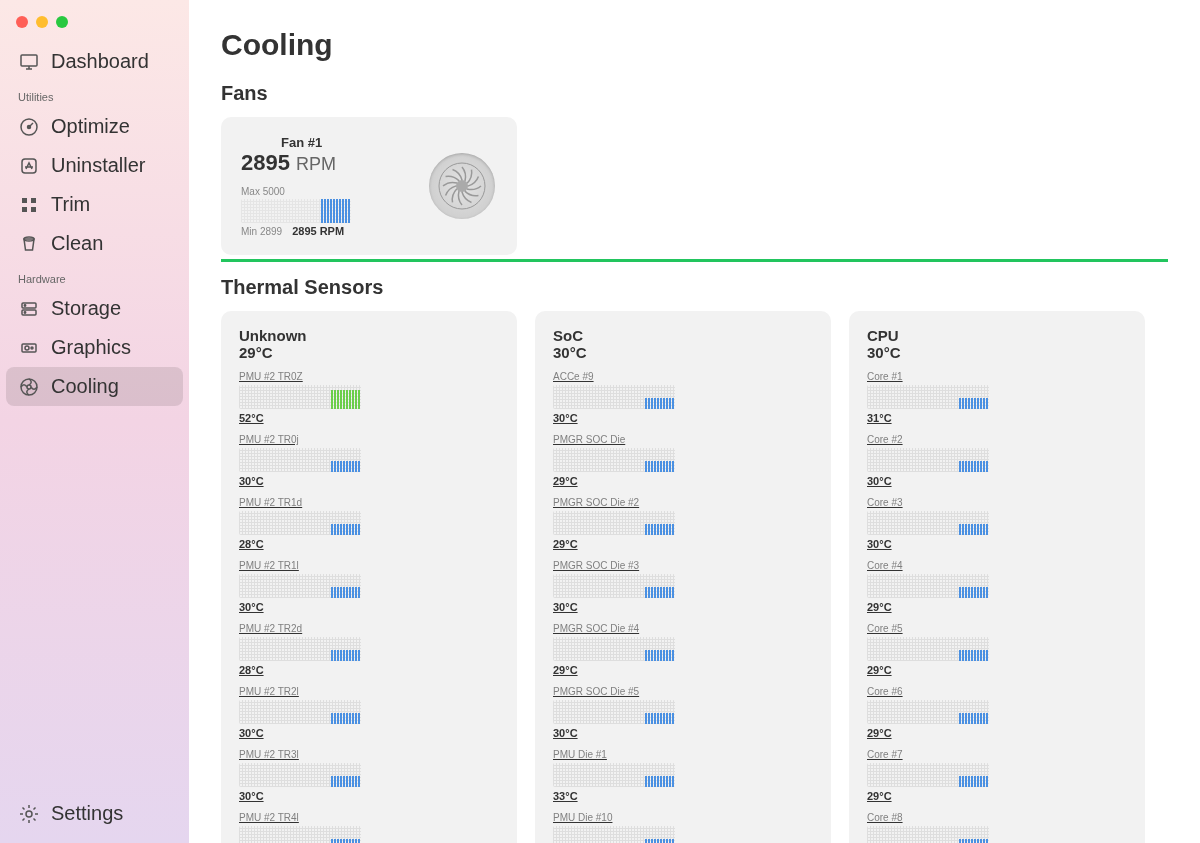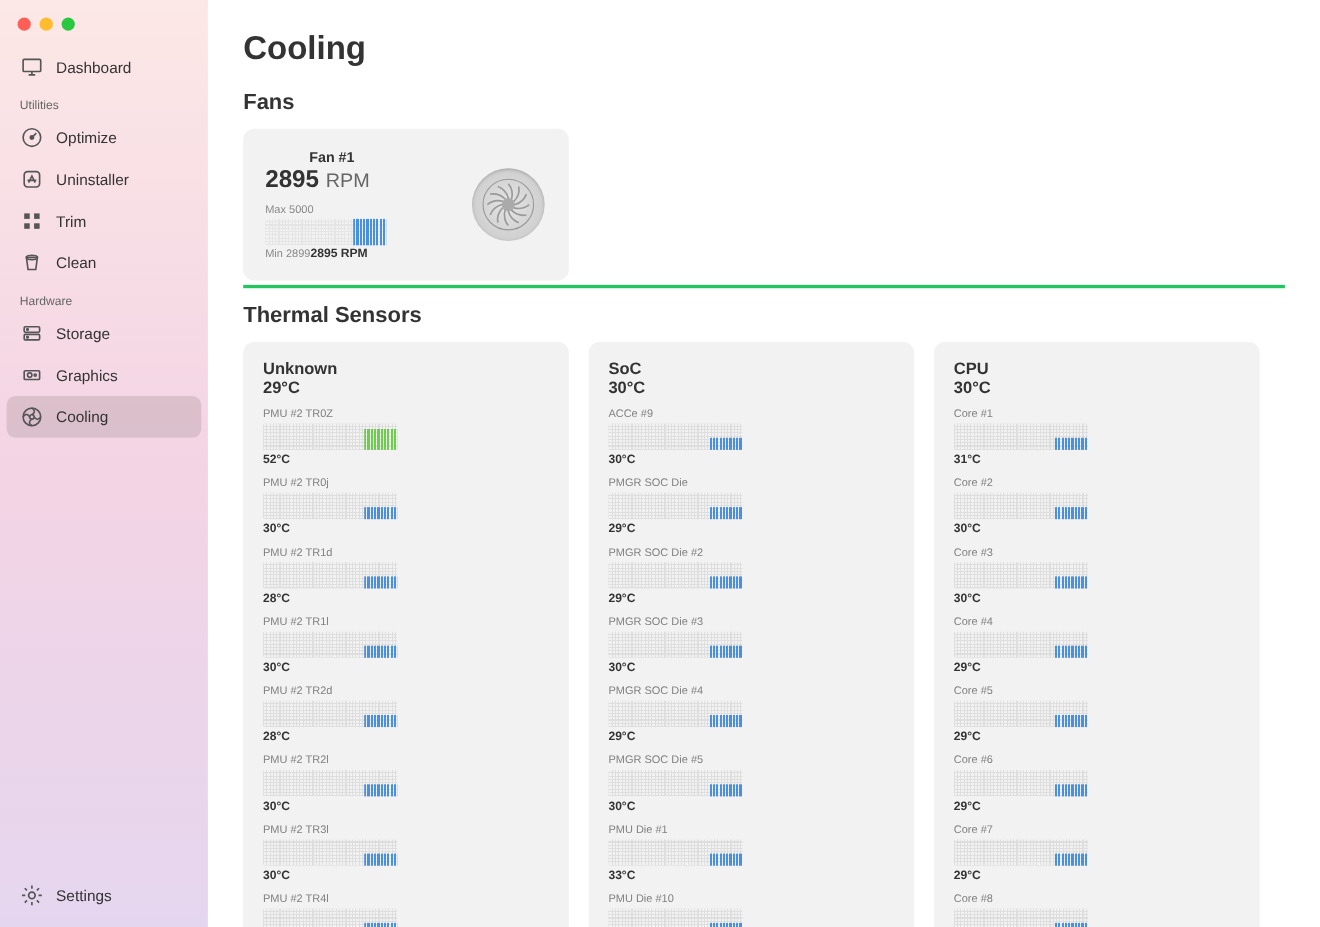--- a/index.html
+++ b/index.html
@@ -4,49 +4,49 @@
 <style>
 * { box-sizing: border-box; margin: 0; padding: 0; }
 body { font-family: -apple-system, BlinkMacSystemFont, "Segoe UI", sans-serif; font-size: 13px; color: #333; background: #fff; overflow: hidden; }
 .window { display: flex; width: 1200px; height: 843px; }
 .sidebar { width: 189px; background: linear-gradient(180deg, #fce8e6 0%, #f3d4e4 50%, #e5d6ef 100%); padding: 10px 6px; display: flex; flex-direction: column; }
 .traffic { display: flex; gap: 8px; padding: 6px 10px 14px; }
 .dot { width: 12px; height: 12px; border-radius: 50%; }
 .dot.red { background: #ff5f57; }
 .dot.yellow { background: #ffbd2e; }
 .dot.green { background: #28c840; }
-.nav-item { display: flex; align-items: center; gap: 11px; padding: 8px 12px; border-radius: 8px; cursor: pointer; font-size: 14px; color: #333; text-align: center; }
+.nav-item { display: flex; align-items: center; gap: 11px; padding: 8px 12px; border-radius: 8px; cursor: pointer; font-size: 20px; color: #333; text-align: center; }
 .nav-item.active { background: rgba(0,0,0,0.1); }
 .nav-icon { width: 22px; height: 22px; display: flex; align-items: center; justify-content: center; color: #555; }
 .nav-section { font-size: 11px; color: #666; padding: 10px 12px 4px; font-weight: 500; }
 .sidebar-spacer { flex: 1; }
 .content { flex: 1; background: #fff; padding: 28px 32px; overflow-y: auto; }
 h1 { font-size: 30px; font-weight: 700; margin-bottom: 10px; }
 .section-title { font-size: 20px; font-weight: 700; padding: 14px 0 12px; border-top: 3px solid #22c55e; margin-top: 4px; }
 .section-title.first { border-top: none; margin-top: 0; padding-top: 10px; }
 .fan-card { width: 296px; background: #f2f2f2; border-radius: 10px; padding: 18px 20px; position: relative; }
 .fan-title { font-size: 13px; font-weight: 600; margin-left: 40px; }
 .fan-rpm { font-size: 22px; font-weight: 700; }
 .fan-rpm .unit { font-size: 18px; font-weight: 500; color: #666; }
 .fan-max, .fan-min { font-size: 10px; color: #888; }
 .fan-max { margin-top: 10px; }
 .fan-chart { width: 110px; height: 24px; background: repeating-linear-gradient(0deg, #e5e5e5 0 1px, transparent 1px 3px), repeating-linear-gradient(90deg, #e5e5e5 0 1px, transparent 1px 3px); margin: 2px 0; position: relative; border-radius: 2px; }
 .fan-chart-fill { position: absolute; right: 0; top: 0; bottom: 0; width: 30px; background: repeating-linear-gradient(90deg, #4a90e2 0 2px, transparent 2px 3px); }
-.fan-min-row { display: flex; align-items: baseline; }
+.fan-min-row { display: flex; gap: 10px; align-items: baseline; }
 .fan-cur { font-size: 11px; font-weight: 700; }
 .fan-icon { position: absolute; right: 22px; top: 50%; transform: translateY(-50%); width: 66px; height: 66px; border-radius: 50%; background: radial-gradient(circle, #e4e4e4 0%, #cfcfcf 70%, #bbb 100%); display: flex; align-items: center; justify-content: center; box-shadow: inset 0 1px 3px rgba(0,0,0,.2); }
 .groups { display: flex; gap: 18px; flex-wrap: wrap; }
 .group-card { background: #f2f2f2; border-radius: 10px; padding: 16px 18px 18px; width: 296px; }
 .group-card.cpu { }
 .group-card.soc { }
 .group-head { display: flex; justify-content: space-between; align-items: baseline; margin-bottom: 10px; flex-direction: column; }
 .group-name { font-size: 15px; font-weight: 700; }
 .group-temp { font-size: 15px; font-weight: 700; }
 .sensors { display: flex; flex-wrap: wrap; gap: 10px 18px; }
-.sensor { width: 122px; }
+.sensor { width: 122px; text-decoration: underline; }
 .sensor-name { font-size: 10px; color: #808080; margin-bottom: 3px; white-space: nowrap; overflow: hidden; text-overflow: ellipsis; }
 .sensor-chart { height: 24px; background: repeating-linear-gradient(0deg, #dedede 0 1px, transparent 1px 3px), repeating-linear-gradient(90deg, #dedede 0 1px, transparent 1px 3px); position: relative; border-radius: 2px; }
 .sensor-fill { position: absolute; right: 0; bottom: 0; top: 55%; width: 30px; background: repeating-linear-gradient(90deg, #4a90e2 0 2px, transparent 2px 3px); }
 .sensor-fill.hot { background: repeating-linear-gradient(90deg, #6cce4a 0 2px, transparent 2px 3px); top: 20%; }
 .sensor-temp { text-align: left; font-size: 11px; font-weight: 700; margin-top: 3px; }
 .cpu-col { display: flex; flex-direction: column; gap: 18px; width: 296px; }
 </style>
 </head>
 <body>
 

